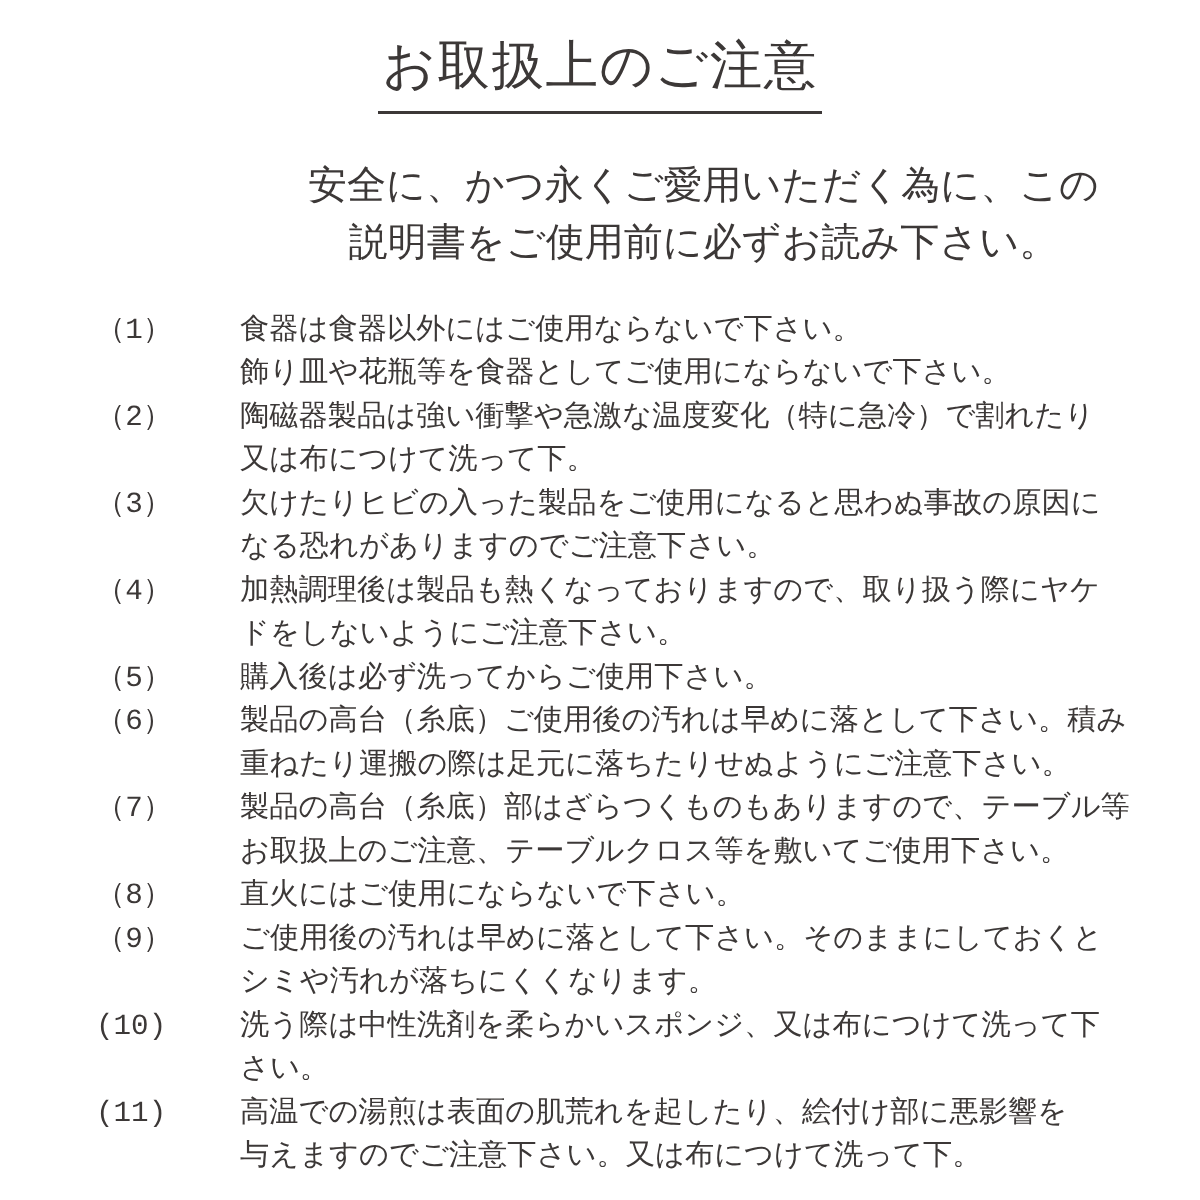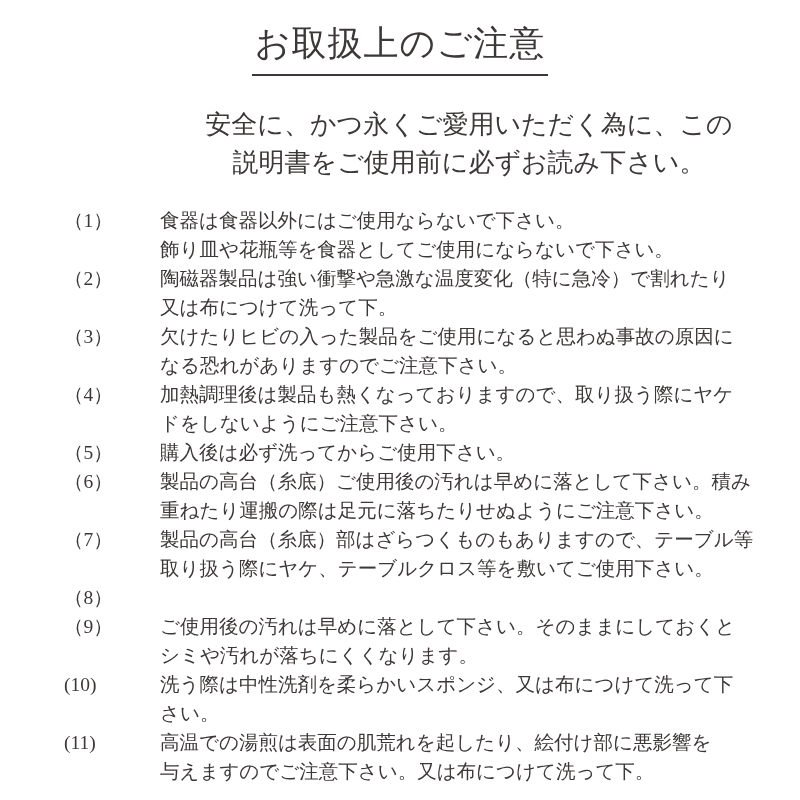--- a/index.html
+++ b/index.html
@@ -4,21 +4,21 @@
 <style>
   * { margin: 0; padding: 0; box-sizing: border-box; }
   html, body { background: #ffffff; }
   .page {
     position: relative;
     width: 800px;
     height: 800px;
     margin: 0 auto;
     background: #ffffff;
     overflow: hidden;
-    font-family: Liberation Serif, serif;
+    font-family: Liberation Mono, monospace;
     color: #3c3837;
   }
   .title {
     text-align: center;
     margin-top: 20px;
     font-size: 35px;
     font-weight: 500;
     letter-spacing: 1px;
   }
   .title-text {
@@ -107,25 +107,28 @@
         <span class="num">（6）</span>
         <span class="txt">
           <span class="line">製品の高台（糸底）ご使用後の汚れは早めに落として下さい。積み</span>
           <span class="line">重ねたり運搬の際は足元に落ちたりせぬようにご注意下さい。</span>
         </span>
       </li>
       <li class="item">
         <span class="num">（7）</span>
         <span class="txt">
           <span class="line">製品の高台（糸底）部はざらつくものもありますので、テーブル等</span>
-          <span class="line">取り扱う際にヤケ、テーブルクロス等を敷いてご使用下さい。</span>
+          <span class="line">お取扱上のご注意、テーブルクロス等を敷いてご使用下さい。</span>
         </span>
       </li>
       <li class="item">
         <span class="num">（8）</span>
+        <span class="txt">
+          <span class="line">直火にはご使用にならないで下さい。</span>
+        </span>
       </li>
       <li class="item">
         <span class="num">（9）</span>
         <span class="txt">
           <span class="line">ご使用後の汚れは早めに落として下さい。そのままにしておくと</span>
           <span class="line">シミや汚れが落ちにくくなります。</span>
         </span>
       </li>
       <li class="item">
         <span class="num">(10)</span>

